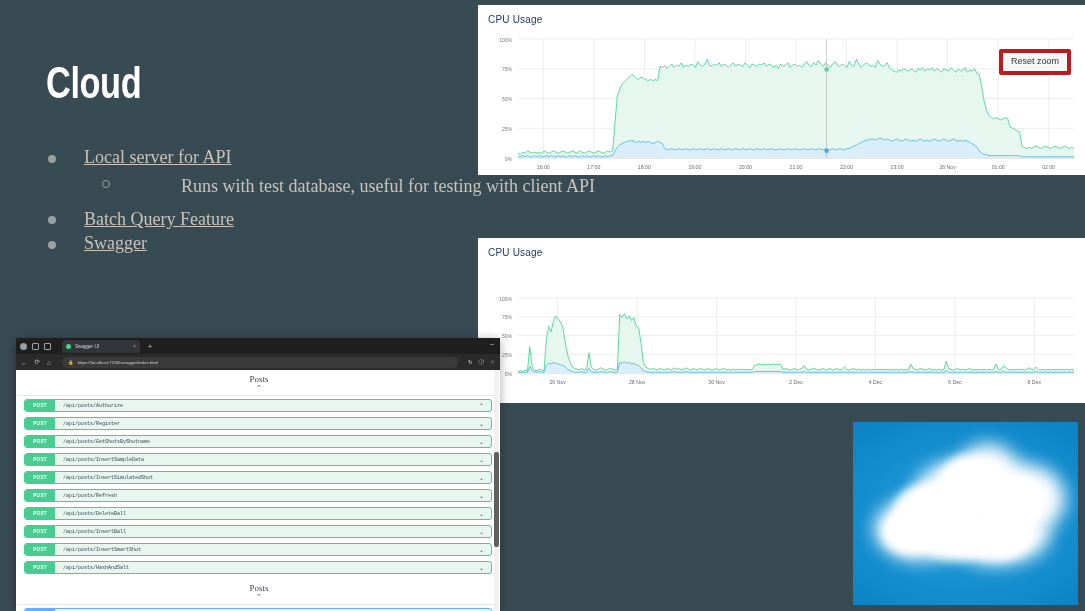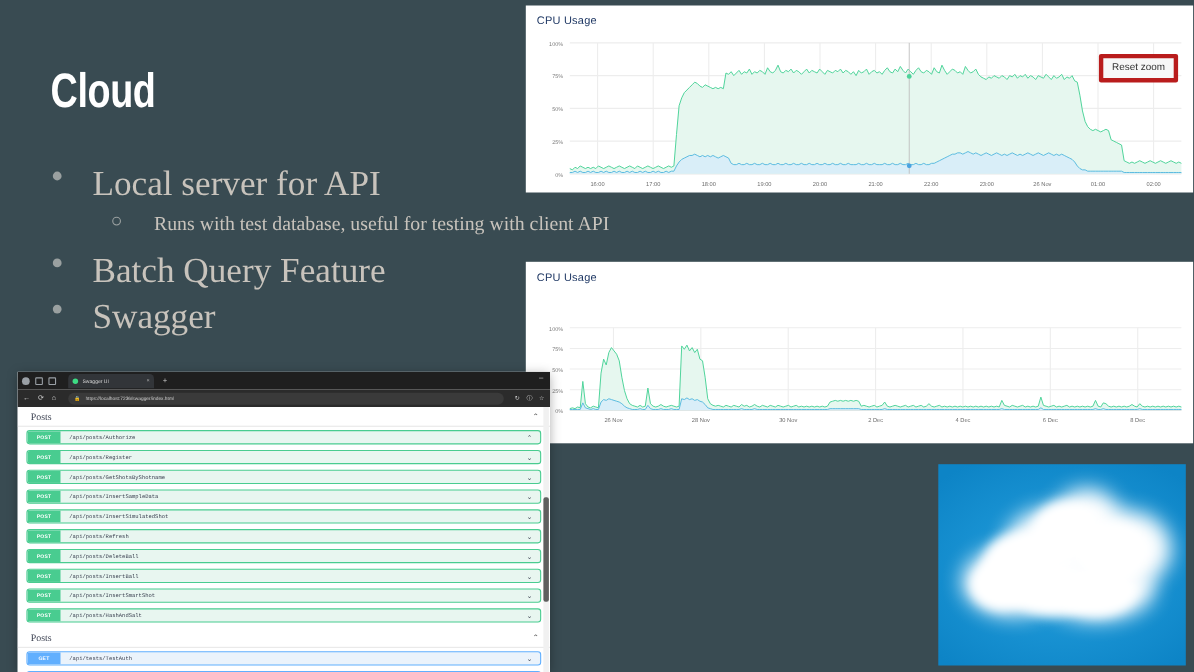--- a/index.html
+++ b/index.html
@@ -32,39 +32,41 @@
     line-height: 1.05;
   }
   .bullets {
     position: absolute;
     left: 48px; top: 146px;
     width: 430px;
     font-family: "Liberation Serif", serif;
     color: #c8c3bc;
   }
   .b1 {
-    display: flex; align-items: center;
-    font-size: 32px;
+    display: flex; align-items: flex-end;
+    font-size: 18px;
     line-height: 1.25;
     margin-bottom: 2px;
+    text-decoration: underline;
   }
   .b1 .dot {
     flex: 0 0 auto;
     width: 8px; height: 8px;
     border-radius: 50%;
     background: #9aa0a0;
     margin-right: 28px;
     position: relative; top: -6px;
   }
   .b2 {
     display: flex; align-items: baseline;
     font-size: 18px;
     line-height: 1.3;
     margin: 6px 0 10px 54px;
     white-space: nowrap;
+    gap: 41px;
   }
   .b2 .ring {
     flex: 0 0 auto;
     width: 8px; height: 8px;
     border-radius: 50%;
     border: 1.4px solid #9aa0a0;
     background: transparent;
     margin-right: 30px;
     position: relative; top: -4px;
   }
@@ -162,20 +164,21 @@
     position: relative;
     height: 241px;
     background: #ffffff;
     overflow: hidden;
   }
   .sw-section-hdr {
     display: flex; align-items: center; justify-content: space-between;
     padding: 4px 10px 3px 12px;
     border-bottom: 1px solid #e8e8e8;
     background: #fff;
+    flex-direction: column;
   }
   .sw-section-title { font-size: 9px; color: #3b4151; font-family: "Liberation Serif", serif; }
   .sw-chev { font-size: 7px; color: #4a4a4a; }
   .sw-oplist { padding: 3px 8px 0 8px; }
   .sw-op {
     display: flex; align-items: center;
     height: 13px;
     margin-bottom: 5px;
     border: 1px solid #49cc90;
     border-radius: 3px;

